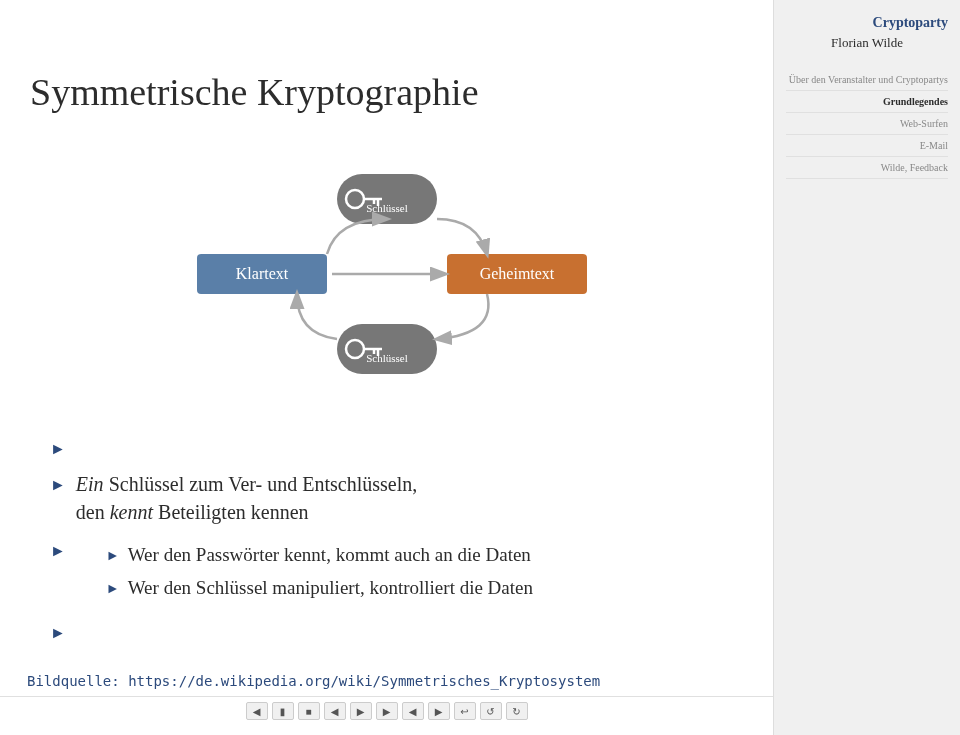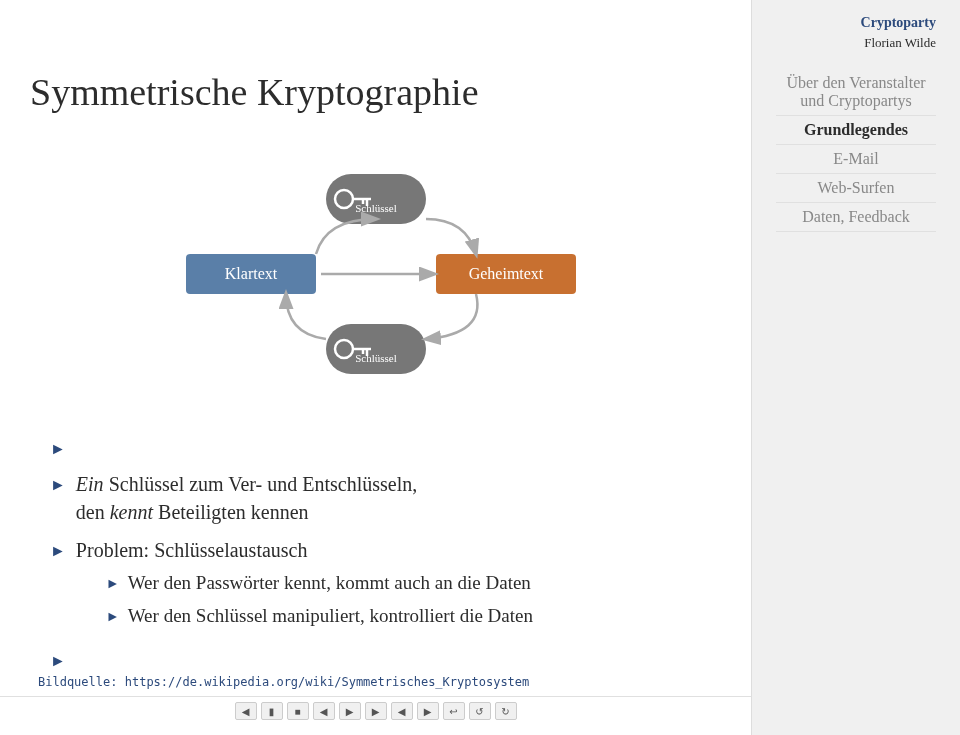--- a/index.html
+++ b/index.html
@@ -92,22 +92,22 @@
     }
 
     em {
       font-style: italic;
     }
 
     
     .footer {
       position: absolute;
       bottom: 45px;
-      left: 38px;
-      font-size: 12px;
+      left: 27px;
+      font-size: 14px;
       color: #555;
     }
 
     .footer span {
       font-family: monospace;
       color: #2c4a7c;
     }
 
     
     .nav-bar {
@@ -132,54 +132,54 @@
       display: flex;
       align-items: center;
       justify-content: center;
       cursor: pointer;
       font-size: 10px;
       color: #555;
     }
 
     
     .sidebar {
-      width: 209px;
+      width: 187px;
       background: #f0f0f0;
-      padding: 15px 24px;
+      padding: 15px 12px;
       display: flex;
       flex-direction: column;
       border-left: 1px solid #ddd;
       font-family: Liberation Serif, serif;
     }
 
     .sidebar-title {
       font-size: 14px;
       font-weight: bold;
       color: #2c4a7c;
       margin-bottom: 4px;
       text-align: right;
     }
 
     .sidebar-author {
       font-size: 13px;
       color: #2c2c2c;
-      text-align: right;
+      text-align: center;
       margin-bottom: 18px;
     }
 
     .sidebar-nav {
       list-style: none;
       padding: 0;
       margin: 0;
     }
 
     .sidebar-nav li {
       padding: 5px 0;
-      text-align: center;
-      font-size: 16px;
+      text-align: right;
+      font-size: 10px;
       color: #888;
       cursor: pointer;
       border-bottom: 1px solid #e0e0e0;
     }
 
     .sidebar-nav li.active {
       color: #2c2c2c;
       font-weight: bold;
     }
   </style>
@@ -239,21 +239,20 @@
     <li>
       <span class="arrow">►</span>
     </li>
     <li>
       <span class="arrow">►</span>
       <span><em>Ein</em> Schlüssel zum Ver- und Entschlüsseln,<br>den <em>kennt</em> Beteiligten kennen</span>
     </li>
     <li>
       <span class="arrow">►</span>
       <span>
-        <span>Problem: Schlüsselaustausch</span>
         <ul class="sub-list">
           <li>
             <span class="arrow">►</span>
             <span>Wer den Passwörter kennt, kommt auch an die Daten</span>
           </li>
           <li>
             <span class="arrow">►</span>
             <span>Wer den Schlüssel manipuliert, kontrolliert die Daten</span>
           </li>
         </ul>
@@ -283,17 +282,17 @@
   </div>
 
 </div>
 
 <div class="sidebar">
   <div class="sidebar-title">Cryptoparty</div>
   <div class="sidebar-author">Florian Wilde</div>
   <ul class="sidebar-nav">
     <li class="">Über den Veranstalter und Cryptopartys</li>
     <li class="active">Grundlegendes</li>
+    <li class="">Web-Surfen</li>
     <li class="">E-Mail</li>
-    <li class="">Web-Surfen</li>
-    <li class="">Daten, Feedback</li>
+    <li class="">Wilde, Feedback</li>
   </ul>
 </div>
 
 </body></html>

